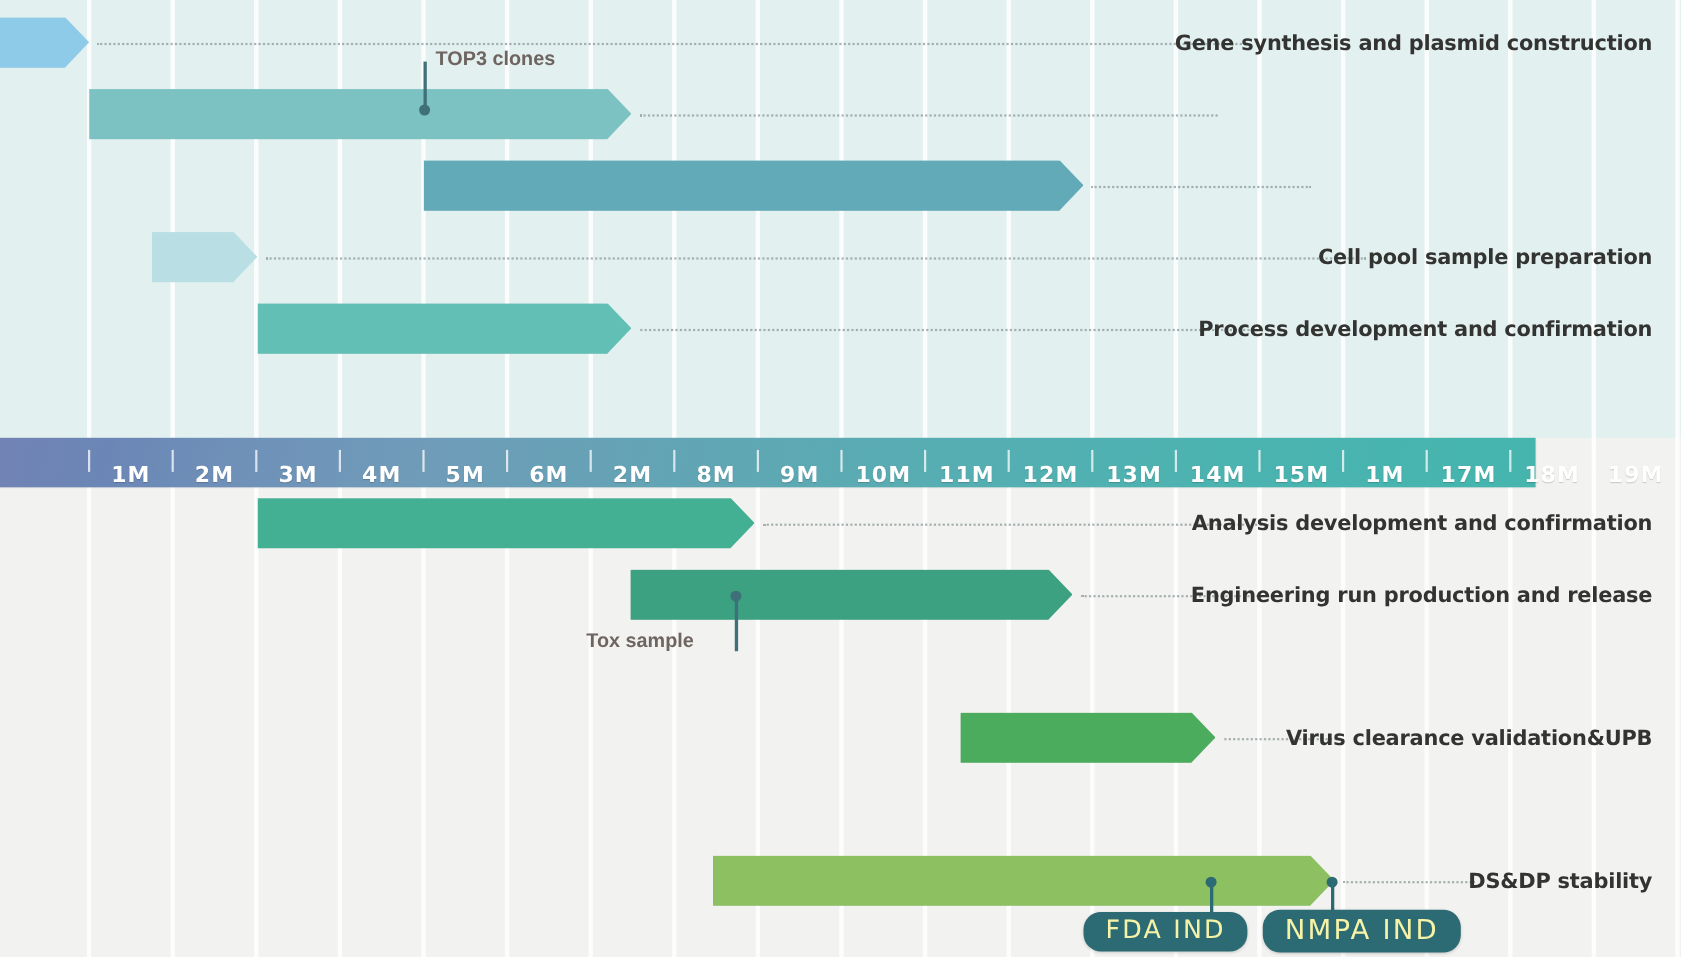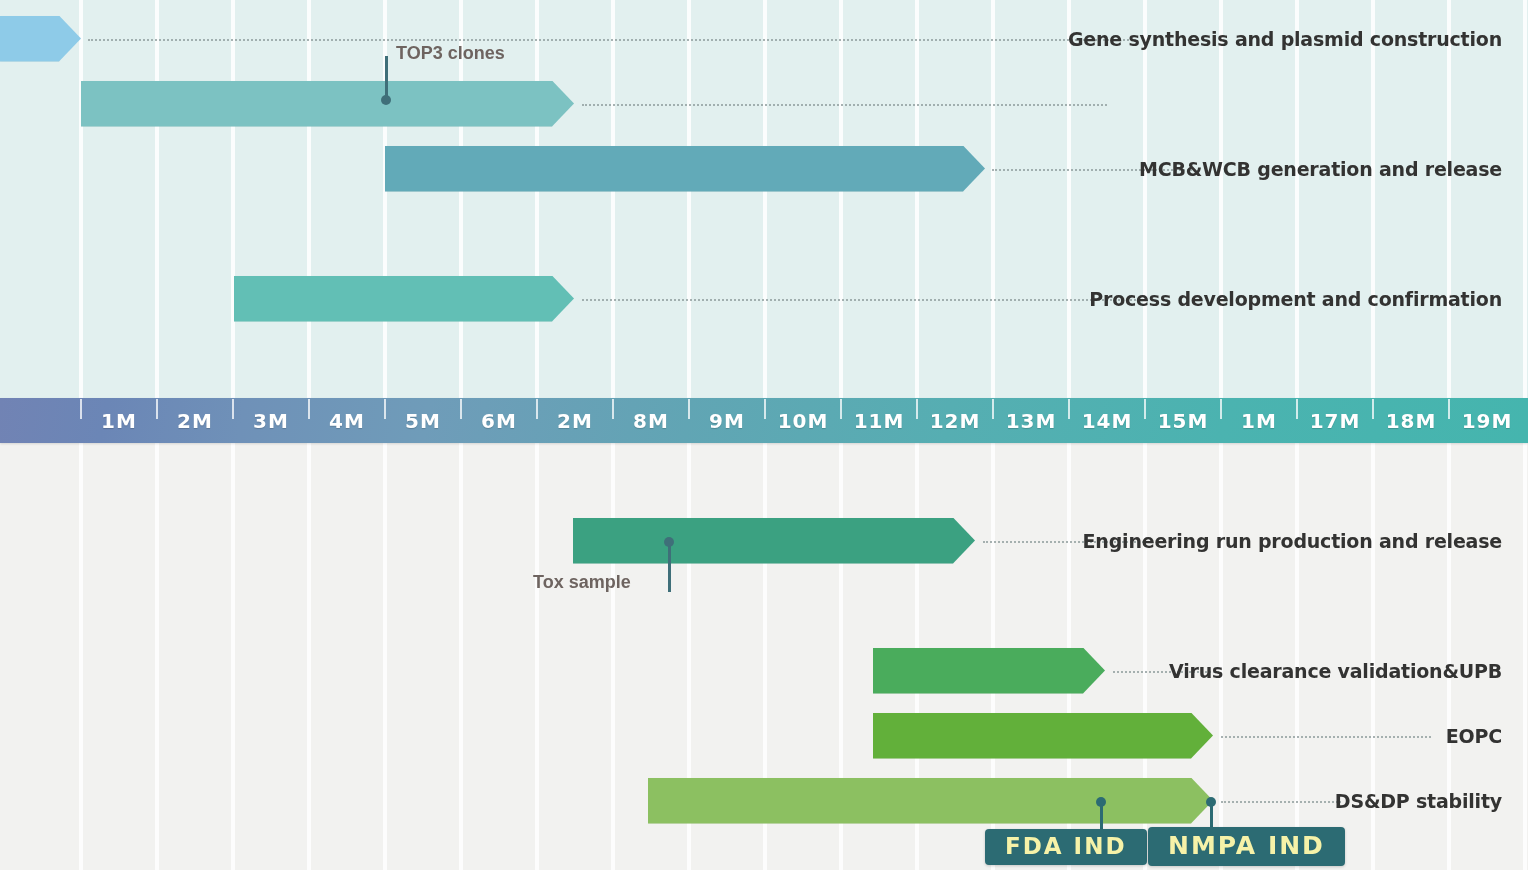--- a/index.html
+++ b/index.html
@@ -17,23 +17,23 @@
   .band{position:absolute;left:0;width:1528px;}
   .band.top{top:0;height:398px;background:#e2f0ef;}
   .band.bottom{top:443px;height:427px;background:#f2f2f0;}
 
   
   .gridlayer{position:absolute;left:0;top:0;width:1528px;height:870px;}
   .gline{position:absolute;top:0;width:4px;height:870px;background:#ffffff;opacity:.85;}
 
   
   .timeline{
-    position:absolute;left:0;top:398px;width:1528px;height:45px;
+    position:absolute;left:0;top:398px;width:1396px;height:45px;
     background:linear-gradient(100deg,#7183b4 0%,#6b86b6 7%,#6f91b8 16%,#6f9cb9 28%,#61a5b4 45%,#56aeb2 62%,#4bb3b0 80%,#45b5ae 100%);
-    display:flex;align-items:center;
+    display:flex;align-items:flex-end;
     box-shadow:0 1px 2px rgba(0,0,0,.12);
   }
   .tl-pad{flex:0 0 81px;}
   .tick{
     position:relative;
     flex:0 0 76px;
     text-align:center;
     color:#ffffff;
     font-size:20px;
     font-weight:bold;
@@ -86,23 +86,23 @@
     font-size:18px;
     font-weight:bold;
     font-family:"Liberation Sans", sans-serif;
   }
 
   
   .badge{
     position:absolute;
     background:#2c6b73;
     color:#f6f2a8;
-    border-radius:4px;
+    border-radius:16px;
     font-family:"DejaVu Sans", sans-serif;
-    font-weight:bold;
+    font-weight:normal;
     font-size:23px;
     letter-spacing:2px;
     padding:4px 20px 6px 20px;
     box-shadow:0 1px 3px rgba(0,0,0,.18);
     white-space:nowrap;
   }
   .badge-stem{position:absolute;width:3px;background:#2c6b73;}
   .badge-dot{position:absolute;width:10px;height:10px;border-radius:50%;background:#2c6b73;}
 </style>
 </head>
@@ -149,23 +149,29 @@
       <div class="bar" style="background:#7cc2c2"></div>
     </div>
     <div class="leader" style="left:582px;width:525px"></div>
   </div>
 
   <div class="row" style="top:136px">
     <div class="barwrap" style="left:385px;width:600px">
       <div class="bar" style="background:#62aab8"></div>
     </div>
     <div class="leader" style="left:992px;width:200px"></div>
-    <div class="rowlabel">MCB&amp;WCB generation and release</div>
-  </div>
-
+  </div>
+
+  <div class="row" style="top:201px">
+    <div class="barwrap" style="left:138px;width:96px">
+      <div class="bar" style="background:#b9dfe5"></div>
+    </div>
+    <div class="leader" style="left:242px;width:1000px"></div>
+    <div class="rowlabel">Cell pool sample preparation</div>
+  </div>
 
   <div class="row" style="top:266px">
     <div class="barwrap" style="left:234px;width:340px">
       <div class="bar" style="background:#62bfb5"></div>
     </div>
     <div class="leader" style="left:582px;width:562px"></div>
     <div class="rowlabel">Process development and confirmation</div>
   </div>
 
 
@@ -185,45 +191,45 @@
       <div class="tick">12M</div>
       <div class="tick">13M</div>
       <div class="tick">14M</div>
       <div class="tick">15M</div>
       <div class="tick">1M</div>
       <div class="tick">17M</div>
       <div class="tick">18M</div>
       <div class="tick">19M</div>
     </div>
 
+  <div class="row" style="top:443px">
+    <div class="barwrap" style="left:234px;width:452px">
+      <div class="bar" style="background:#44b093"></div>
+    </div>
+    <div class="leader" style="left:694px;width:460px"></div>
+    <div class="rowlabel">Analysis development and confirmation</div>
+  </div>
 
   <div class="row" style="top:508px">
     <div class="barwrap" style="left:573px;width:402px">
       <div class="bar" style="background:#3ba181"></div>
     </div>
     <div class="leader" style="left:983px;width:168px"></div>
     <div class="rowlabel">Engineering run production and release</div>
   </div>
 
 
   <div class="row" style="top:638px">
     <div class="barwrap" style="left:873px;width:232px">
       <div class="bar" style="background:#4aac5c"></div>
     </div>
     <div class="leader" style="left:1113px;width:106px"></div>
     <div class="rowlabel">Virus clearance validation&amp;UPB</div>
   </div>
 
-  <div class="row" style="top:703px">
-    <div class="barwrap" style="left:873px;width:340px">
-      <div class="bar" style="background:#62b03a"></div>
-    </div>
-    <div class="leader" style="left:1221px;width:210px"></div>
-    <div class="rowlabel">EOPC</div>
-  </div>
 
   <div class="row" style="top:768px">
     <div class="barwrap" style="left:648px;width:565px">
       <div class="bar" style="background:#8cc061"></div>
     </div>
     <div class="leader" style="left:1221px;width:120px"></div>
     <div class="rowlabel">DS&amp;DP stability</div>
   </div>
 
   <div class="callout">

